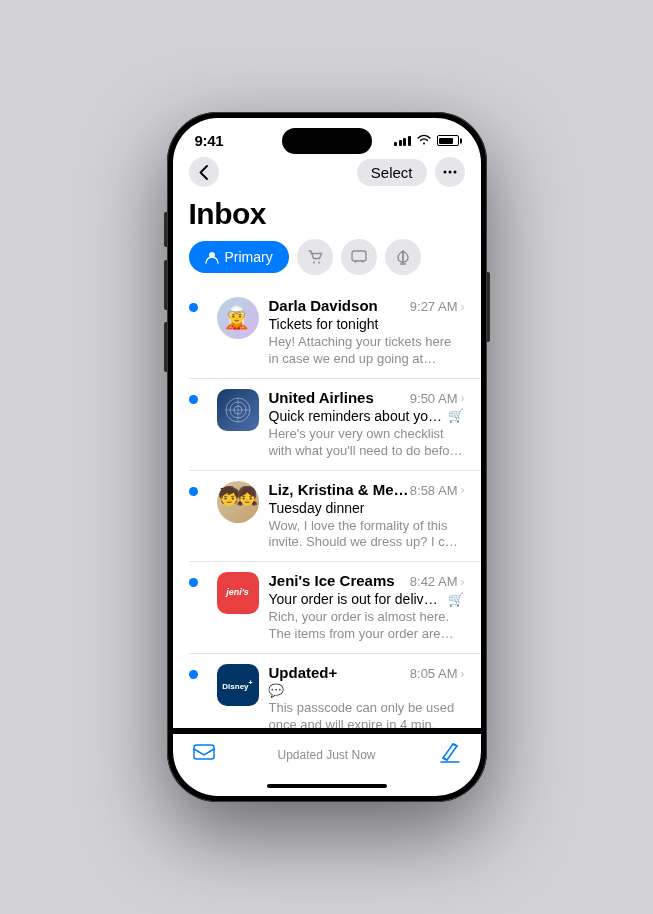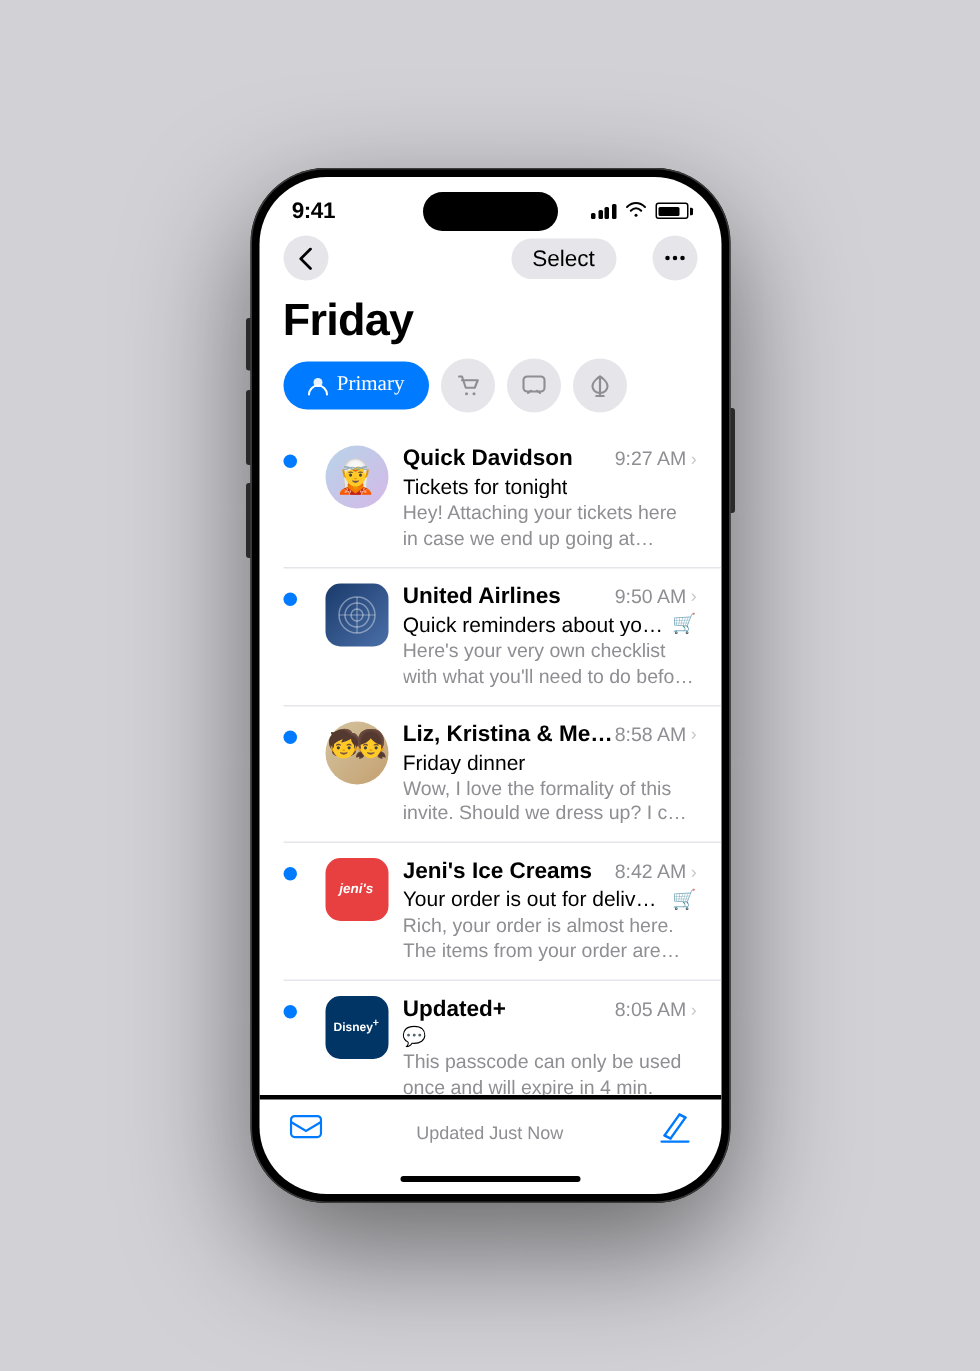--- a/index.html
+++ b/index.html
@@ -124,21 +124,21 @@
       background: #e5e5ea;
       display: flex;
       align-items: center;
       justify-content: center;
       cursor: pointer;
     }
 
     .nav-right {
       display: flex;
       align-items: center;
-      gap: 24px;
+      gap: 8px;
     }
 
     .select-btn {
       background: #e5e5ea;
       border: none;
       border-radius: 15px;
       padding: 5px 14px;
       font-size: 15px;
       color: #000;
       cursor: pointer;
@@ -178,21 +178,21 @@
       align-items: center;
       gap: 6px;
       background: #007AFF;
       color: white;
       border: none;
       border-radius: 20px;
       padding: 8px 16px;
       font-size: 14px;
       font-weight: 500;
       cursor: pointer;
-      font-family: Liberation Serif, serif;
+      font-family: Liberation Sans, sans-serif;
     }
 
     .tab-icon {
       width: 36px;
       height: 36px;
       background: #e5e5ea;
       border-radius: 50%;
       display: flex;
       align-items: center;
       justify-content: center;
@@ -330,21 +330,21 @@
       font-size: 12px;
       color: #c7c7cc;
     }
 
     
     .bottom-bar {
       display: flex;
       justify-content: space-between;
       align-items: center;
       padding: 8px 20px 12px;
-      border-top: 3px solid #000000;
+      border-top: 6px solid #000000;
     }
 
     .bottom-center {
       text-align: center;
       flex: 1;
     }
 
     .bottom-updated {
       font-size: 12px;
       color: #8e8e93;
@@ -463,21 +463,21 @@
         <div class="more-btn">
           <svg width="14" height="4" viewBox="0 0 14 4" fill="none">
             <circle cx="2" cy="2" r="1.5" fill="#000"></circle>
             <circle cx="7" cy="2" r="1.5" fill="#000"></circle>
             <circle cx="12" cy="2" r="1.5" fill="#000"></circle>
           </svg>
         </div>
       </div>
     </div>
 
-    <div class="inbox-title">Friday</div>
+    <div class="inbox-title">Inbox</div>
 
     <div class="category-tabs">
       <button class="tab-primary">
         <svg width="14" height="14" viewBox="0 0 14 14" fill="none">
           <circle cx="7" cy="5" r="3" fill="white" opacity="0.9"></circle>
           <path d="M1 13c0-3.3 2.7-6 6-6s6 2.7 6 6" stroke="white" stroke-width="1.4" fill="none" stroke-linecap="round"></path>
         </svg>
         <span>Primary</span>
       </button>
       <div class="tab-icon">
@@ -508,21 +508,21 @@
 
       <div class="email-item">
         <div class="unread-dot-area">
           <div class="unread-dot"></div>
         </div>
         <div class="avatar avatar-darla">
           <span style="font-size:22px;">🧝</span>
         </div>
         <div class="email-content">
           <div class="email-header">
-            <span class="sender-name">Quick Davidson</span>
+            <span class="sender-name">Darla Davidson</span>
             <div class="email-time">
               <span>9:27 AM</span>
               <span class="chevron">›</span>
             </div>
           </div>
           <div class="email-subject-row">
             <span class="email-subject">Tickets for tonight</span>
           </div>
           <div class="email-preview">Hey! Attaching your tickets here in case we end up going at different times. Can't wait!</div>
         </div>
@@ -567,21 +567,21 @@
         </div>
         <div class="email-content">
           <div class="email-header">
             <span class="sender-name">Liz, Kristina &amp; Melody</span>
             <div class="email-time">
               <span>8:58 AM</span>
               <span class="chevron">›</span>
             </div>
           </div>
           <div class="email-subject-row">
-            <span class="email-subject">Friday dinner</span>
+            <span class="email-subject">Tuesday dinner</span>
           </div>
           <div class="email-preview">Wow, I love the formality of this invite. Should we dress up? I can pull out my prom dress…</div>
         </div>
       </div>
 
       <div class="email-item">
         <div class="unread-dot-area">
           <div class="unread-dot"></div>
         </div>
         <div class="avatar" style="background:#e84040; border-radius:10px; display:flex; justify-content:center;">

